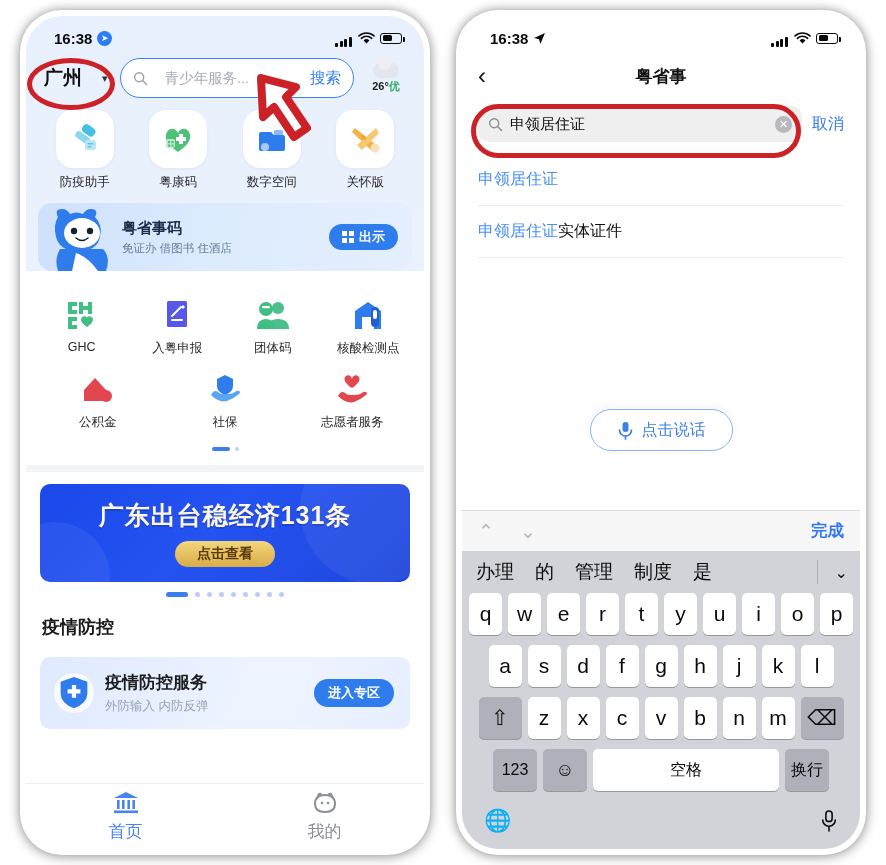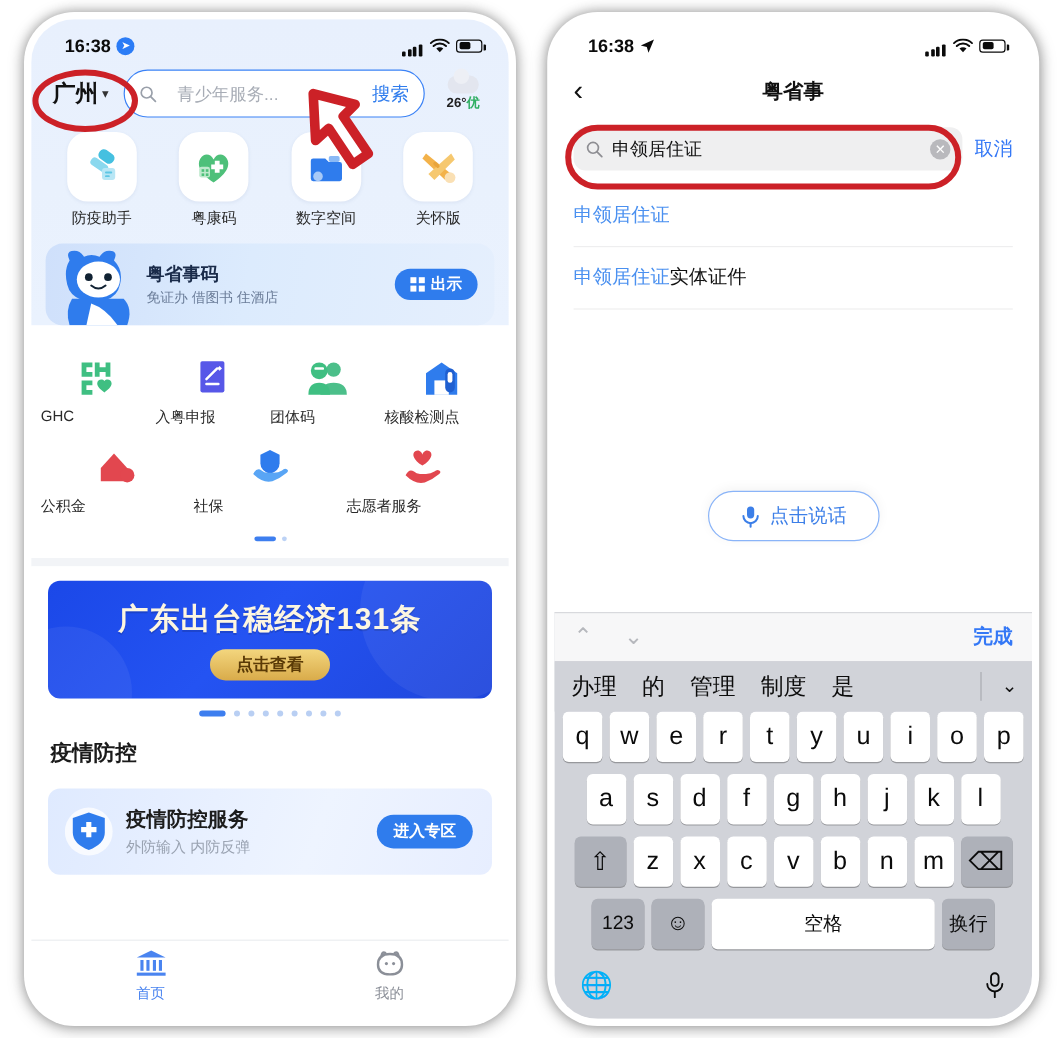--- a/index.html
+++ b/index.html
@@ -50,21 +50,21 @@
   .batt::after {
     content:""; position:absolute; right:-3.5px; top:3px;
     width:2px; height:5px; background:#0b0b0b; border-radius:0 1px 1px 0;
   }
   .batt span { position:absolute; left:1.5px; top:1.5px; bottom:1.5px; width:9px; background:#0b0b0b; border-radius:1.5px; }
 
   
   .l-top { background: linear-gradient(180deg,#e8f0fd 0%, #e9f1fd 55%, #eaf2fe 100%); }
   .searchrow { display: flex; align-items: center; padding: 4px 14px 10px 14px; gap: 8px; }
   .city {
-    display: flex; align-items: center; gap: 3px;
+    display: flex; align-items: center; gap: 20px;
     font-size: 19px; font-weight: bold; color: #111; padding: 2px 4px;
     white-space: nowrap;
   }
   .city .chev { font-size: 11px; color: #333; }
   .searchbox {
     flex: 1; height: 40px; background: #fff; border: 1.3px solid #3b82f6;
     border-radius: 20px; display: flex; align-items: center; padding: 0 12px; gap: 17px;
     min-width: 0;
   }
   .searchbox .ph { flex: 1; color: #a8adb6; font-size: 14.5px; overflow:hidden; white-space:nowrap; }
@@ -108,21 +108,21 @@
     font-size: 13px; font-weight: bold;
   }
   .qr-mini { width: 12px; height: 12px; position: relative; }
   .qr-mini i { position:absolute; width:5px; height:5px; background:#fff; }
   .qr-mini i:nth-child(1){left:0;top:0} .qr-mini i:nth-child(2){right:0;top:0}
   .qr-mini i:nth-child(3){left:0;bottom:0} .qr-mini i:nth-child(4){right:0;bottom:0;background:#fff}
 
   
   .svcwrap { background: #fff; padding: 14px 8px 4px; }
   .svcrow { display: flex; margin-bottom: 12px; }
-  .svc { flex: 1; }
+  .svc { flex: 1; text-align: center; }
   .svc .ic { height: 40px; display: flex; align-items: center; justify-content: center; margin-bottom: 5px; }
   .svc .lbl { font-size: 12.5px; color: #2a2a2a; }
   .dots { display: flex; align-items: center; justify-content: center; gap: 5px; padding: 4px 0 10px; }
   .dots .pill { width: 18px; height: 4px; border-radius: 2px; background: #3d7eef; }
   .dots .dot { width: 4px; height: 4px; border-radius: 50%; background: #bcd2f5; }
 
   .sep { height: 7px; background: #f2f4f7; }
 
   
   .promo-wrap { background:#fff; padding: 12px 14px 0; }
@@ -160,21 +160,21 @@
   }
 
   
   .tabbar {
     position: absolute; left: 0; right: 0; bottom: 0; height: 66px;
     background: #fff; display: flex; border-top: 1px solid #eceef1;
     padding-top: 5px;
   }
   .tab { flex: 1; text-align: center; }
   .tab .ic { height: 28px; display:flex;align-items:center;justify-content:center; }
-  .tab .lbl { font-size: 12px; color: #8b8f98; margin-top: 3px; }
+  .tab .lbl { font-size: 17px; color: #8b8f98; margin-top: 3px; }
   .tab.active .lbl { color: #4a84f0; }
 
   
   .navbar {
     height: 44px; display: flex; align-items: center; padding: 0 16px; position: relative;
   }
   .navbar .back { font-size: 24px; color: #111; line-height:1; font-weight:300; }
   .navbar .ttl {
     position:absolute; left:0; right:0; text-align:center;
     font-size: 17px; font-weight: bold; color: #111;

